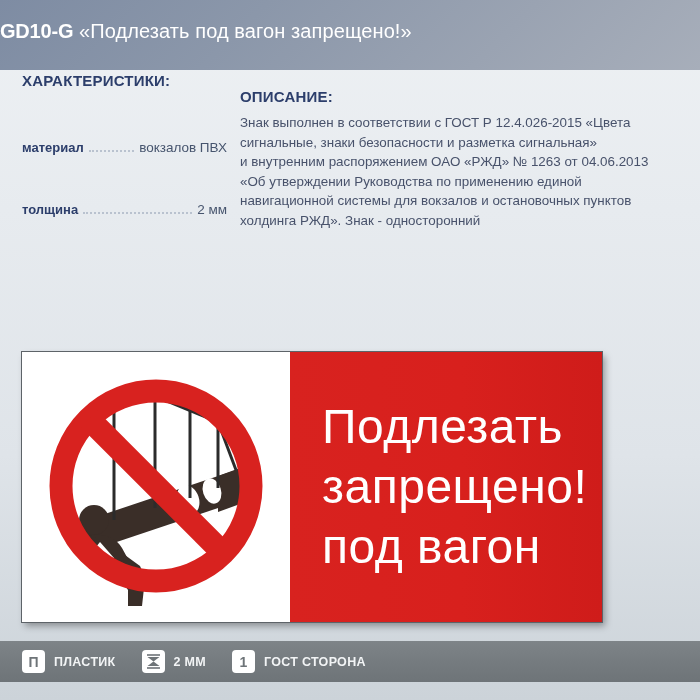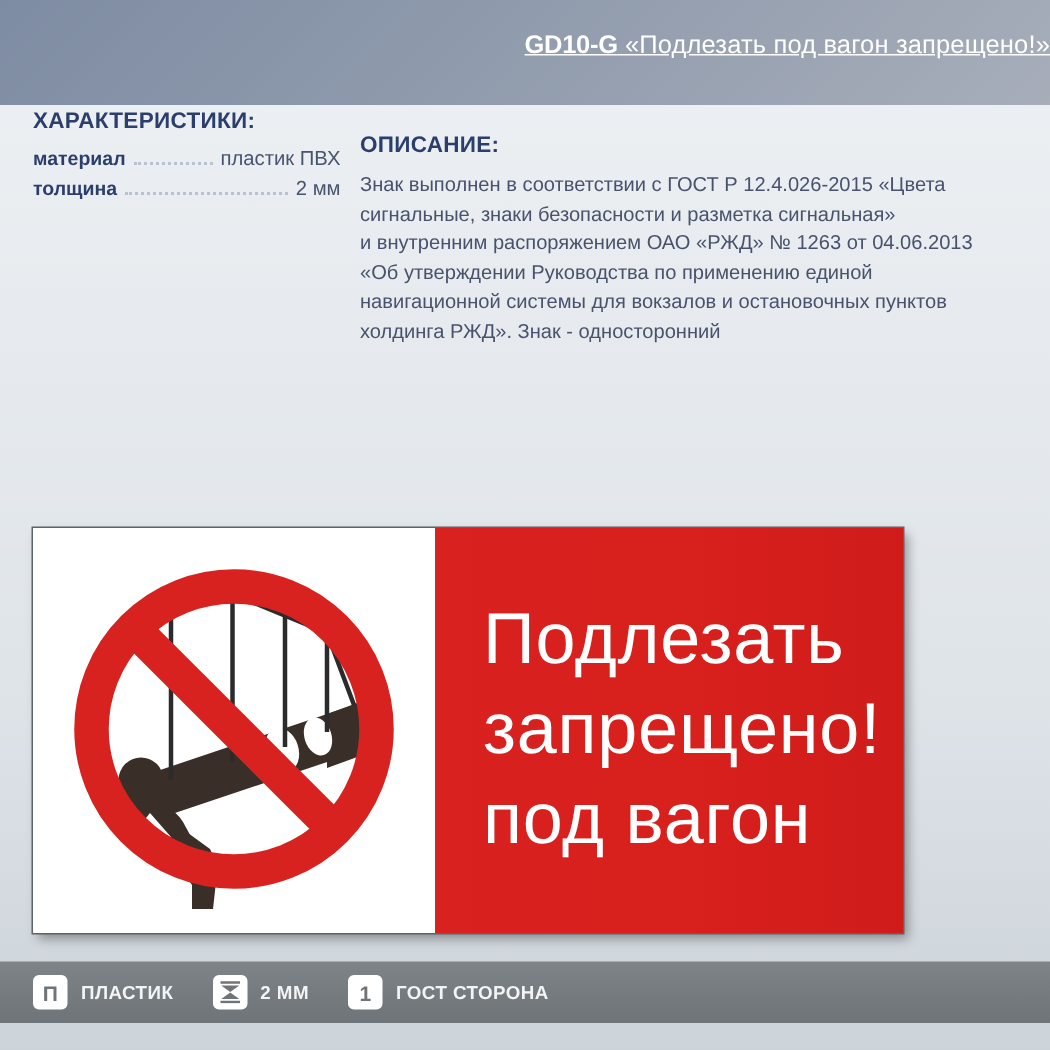--- a/index.html
+++ b/index.html
@@ -26,26 +26,25 @@
     position: absolute;
     left: 0; top: 0;
     width: 700px;
     height: 70px;
     background: linear-gradient(135deg, #7e8ca3 0%, #8b97aa 35%, #9aa3b2 70%, #a7aeba 100%);
   }
   #header-title {
     position: absolute;
     left: 0; right: 0;
     top: 20px;
-    text-align: right;
+    text-align: left;
     color: #ffffff;
-    font-size: 17px;
+    font-size: 20px;
     letter-spacing: 0.1px;
     white-space: nowrap;
-    text-decoration: underline;
   }
   #header-title .code {
     font-weight: bold;
     letter-spacing: -0.2px;
   }
   #header-title .name {
     font-weight: normal;
   }
 
   
@@ -67,20 +66,21 @@
     align-items: baseline;
     font-size: 13px;
     line-height: 20px;
     color: #2c3e6b;
     white-space: nowrap;
   }
   .spec-label {
     font-weight: bold;
     color: #2c3e6b;
     flex: 0 0 auto;
+    margin-top: 42px;
   }
   .spec-dots {
     flex: 1 1 auto;
     border-bottom: 2px dotted #b9c2cf;
     margin: 0 5px 3px 5px;
     min-width: 10px;
     height: 7px;
   }
   .spec-value {
     flex: 0 0 auto;
@@ -196,21 +196,21 @@
       <span class="code">GD10-G</span><span> </span><span class="name">«Подлезать под вагон запрещено!»</span>
     </div>
   </div>
 
   <div id="specs">
     <div class="spec-heading">ХАРАКТЕРИСТИКИ:</div>
 
     <div class="spec-row">
       <span class="spec-label">материал</span>
       <span class="spec-dots"></span>
-      <span class="spec-value">пластик ПВХ</span>
+      <span class="spec-value">вокзалов ПВХ</span>
     </div>
 
     <div class="spec-row">
       <span class="spec-label">толщина</span>
       <span class="spec-dots"></span>
       <span class="spec-value">2 мм</span>
     </div>
 
   </div>
 

